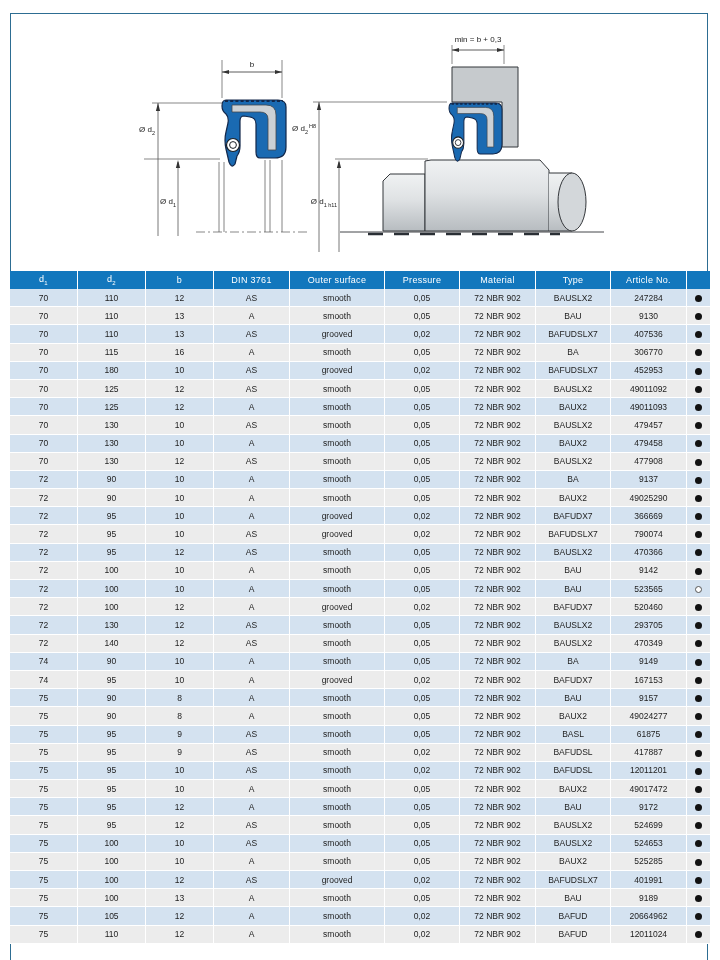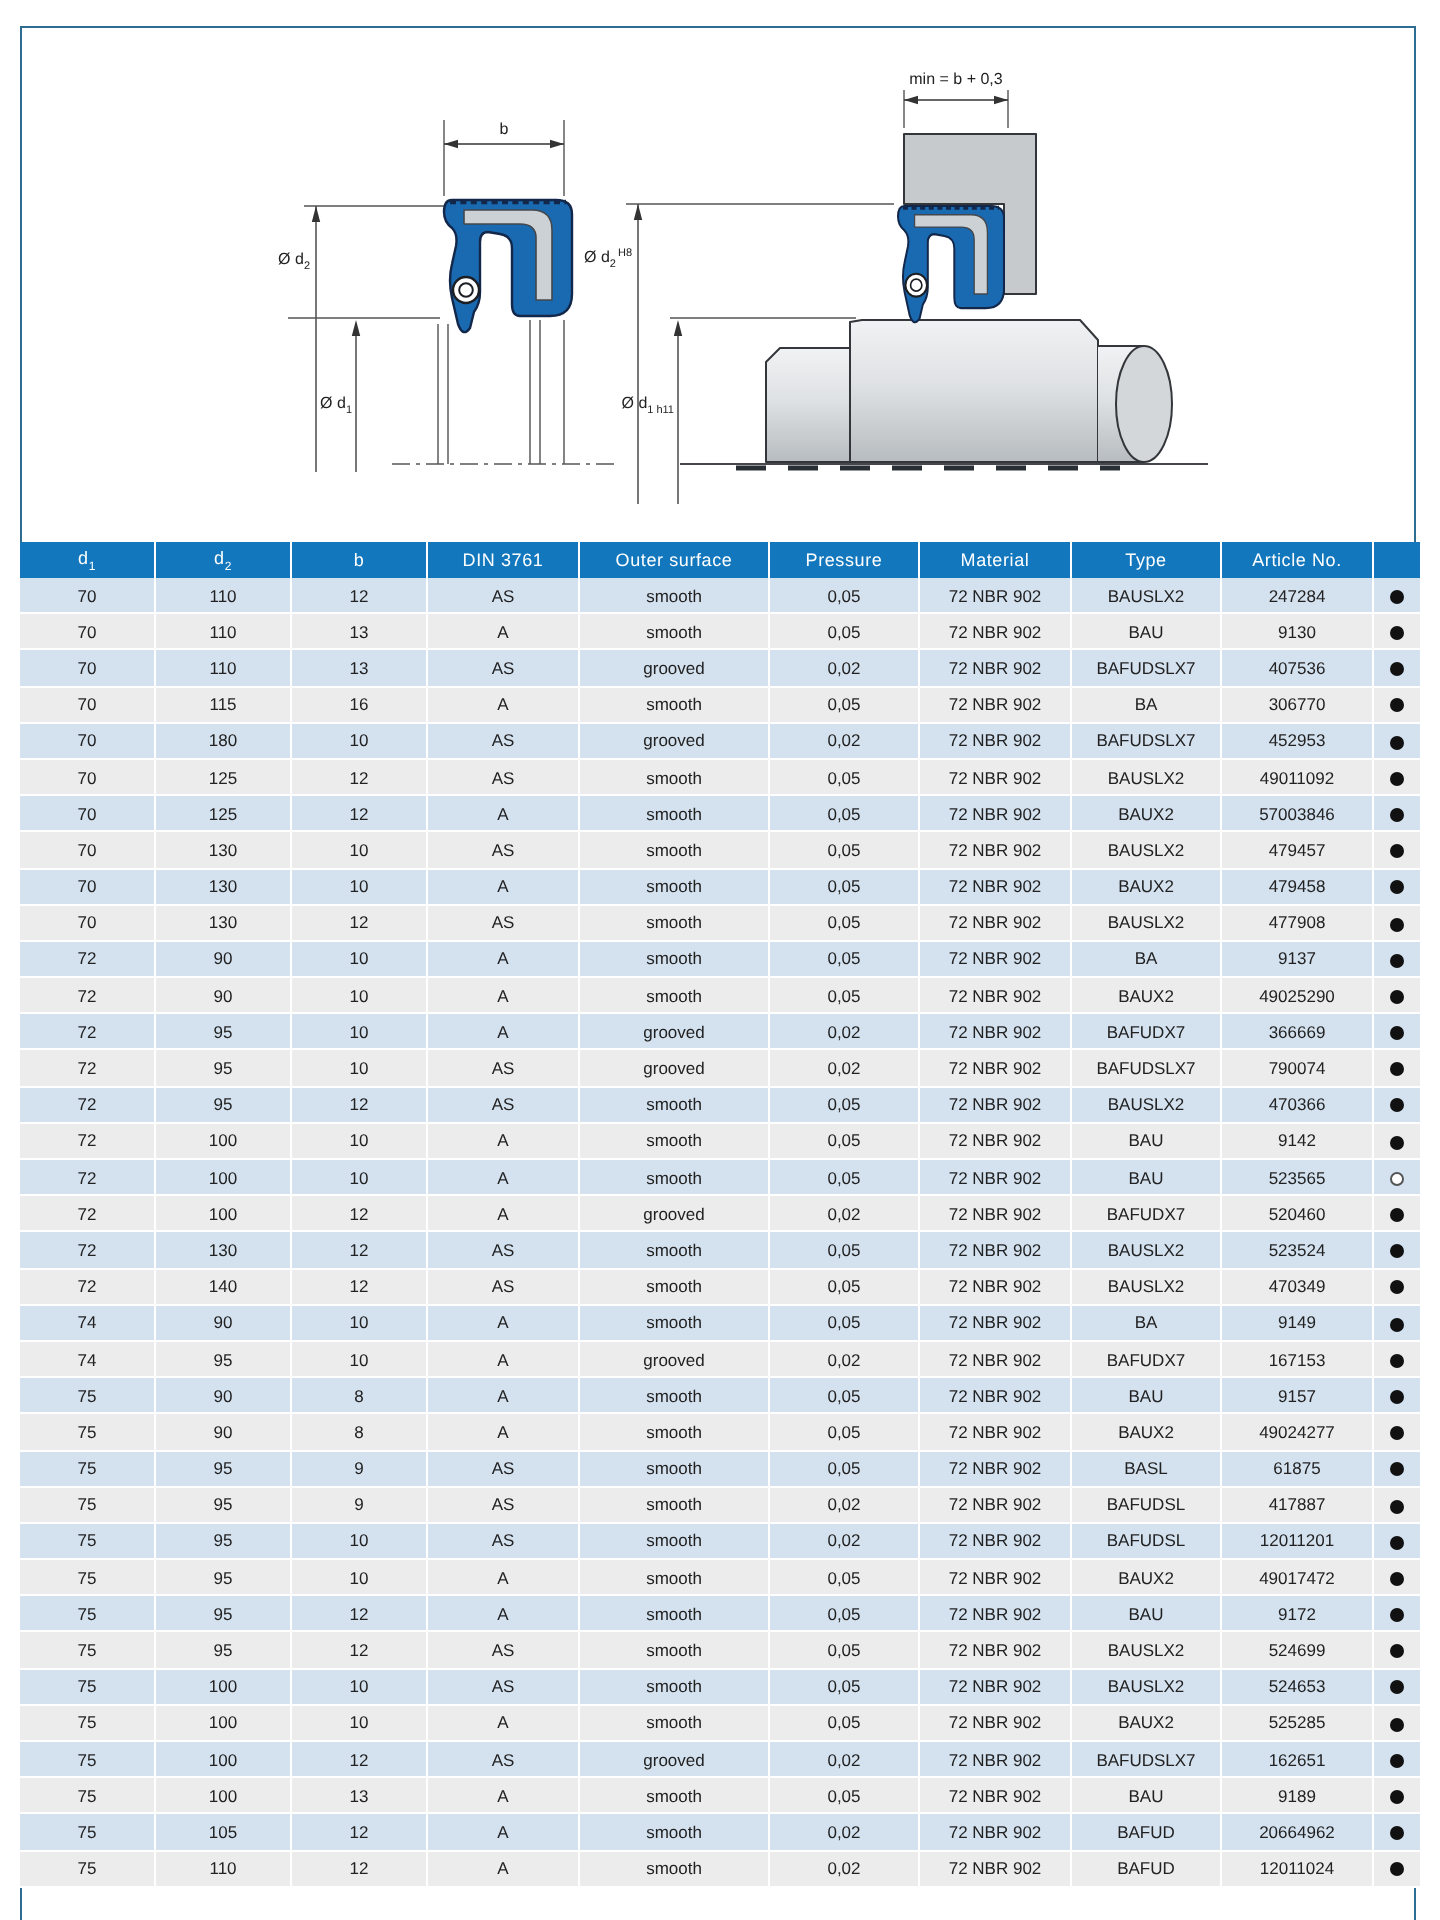--- a/index.html
+++ b/index.html
@@ -237,21 +237,21 @@
 
       <tr>
         <td>70</td>
         <td>125</td>
         <td>12</td>
         <td>A</td>
         <td>smooth</td>
         <td>0,05</td>
         <td>72 NBR 902</td>
         <td>BAUX2</td>
-        <td>57003846</td>
+        <td>49011093</td>
         <td><span class="dot filled"></span></td>
       </tr>
 
       <tr>
         <td>70</td>
         <td>130</td>
         <td>10</td>
         <td>AS</td>
         <td>smooth</td>
         <td>0,05</td>
@@ -393,21 +393,21 @@
 
       <tr>
         <td>72</td>
         <td>130</td>
         <td>12</td>
         <td>AS</td>
         <td>smooth</td>
         <td>0,05</td>
         <td>72 NBR 902</td>
         <td>BAUSLX2</td>
-        <td>523524</td>
+        <td>293705</td>
         <td><span class="dot filled"></span></td>
       </tr>
 
       <tr>
         <td>72</td>
         <td>140</td>
         <td>12</td>
         <td>AS</td>
         <td>smooth</td>
         <td>0,05</td>
@@ -575,21 +575,21 @@
 
       <tr>
         <td>75</td>
         <td>100</td>
         <td>12</td>
         <td>AS</td>
         <td>grooved</td>
         <td>0,02</td>
         <td>72 NBR 902</td>
         <td>BAFUDSLX7</td>
-        <td>162651</td>
+        <td>401991</td>
         <td><span class="dot filled"></span></td>
       </tr>
 
       <tr>
         <td>75</td>
         <td>100</td>
         <td>13</td>
         <td>A</td>
         <td>smooth</td>
         <td>0,05</td>

